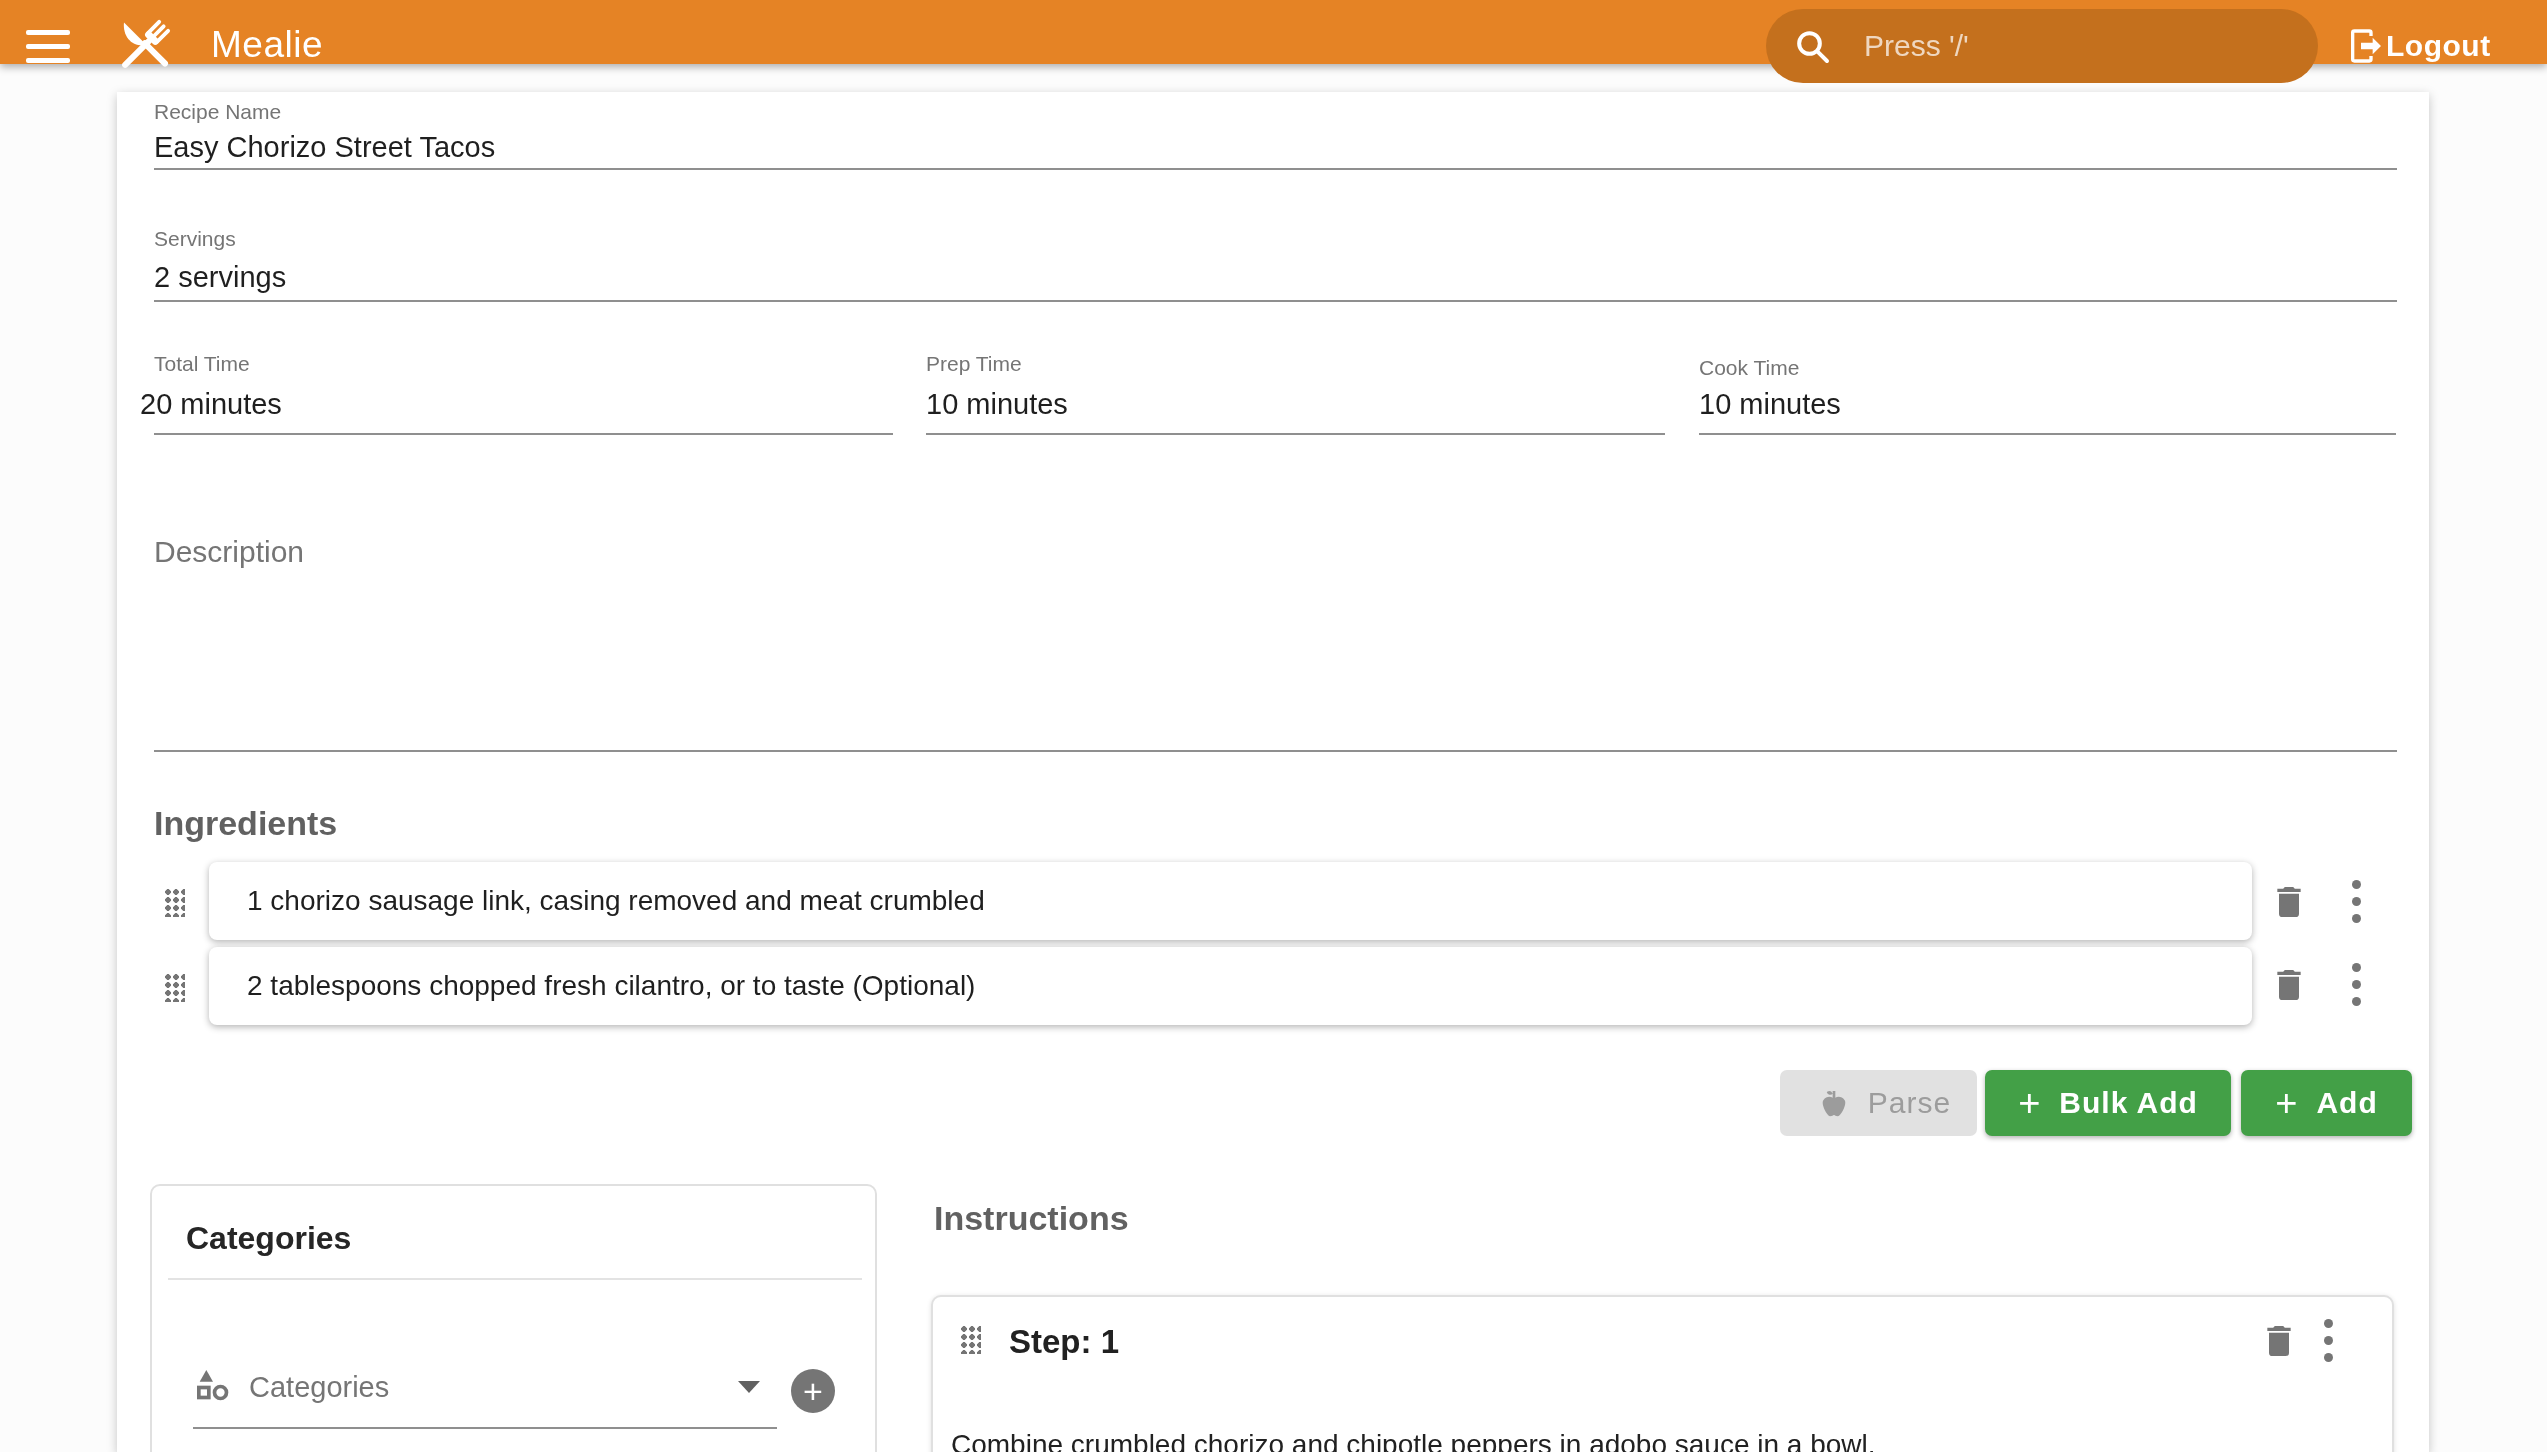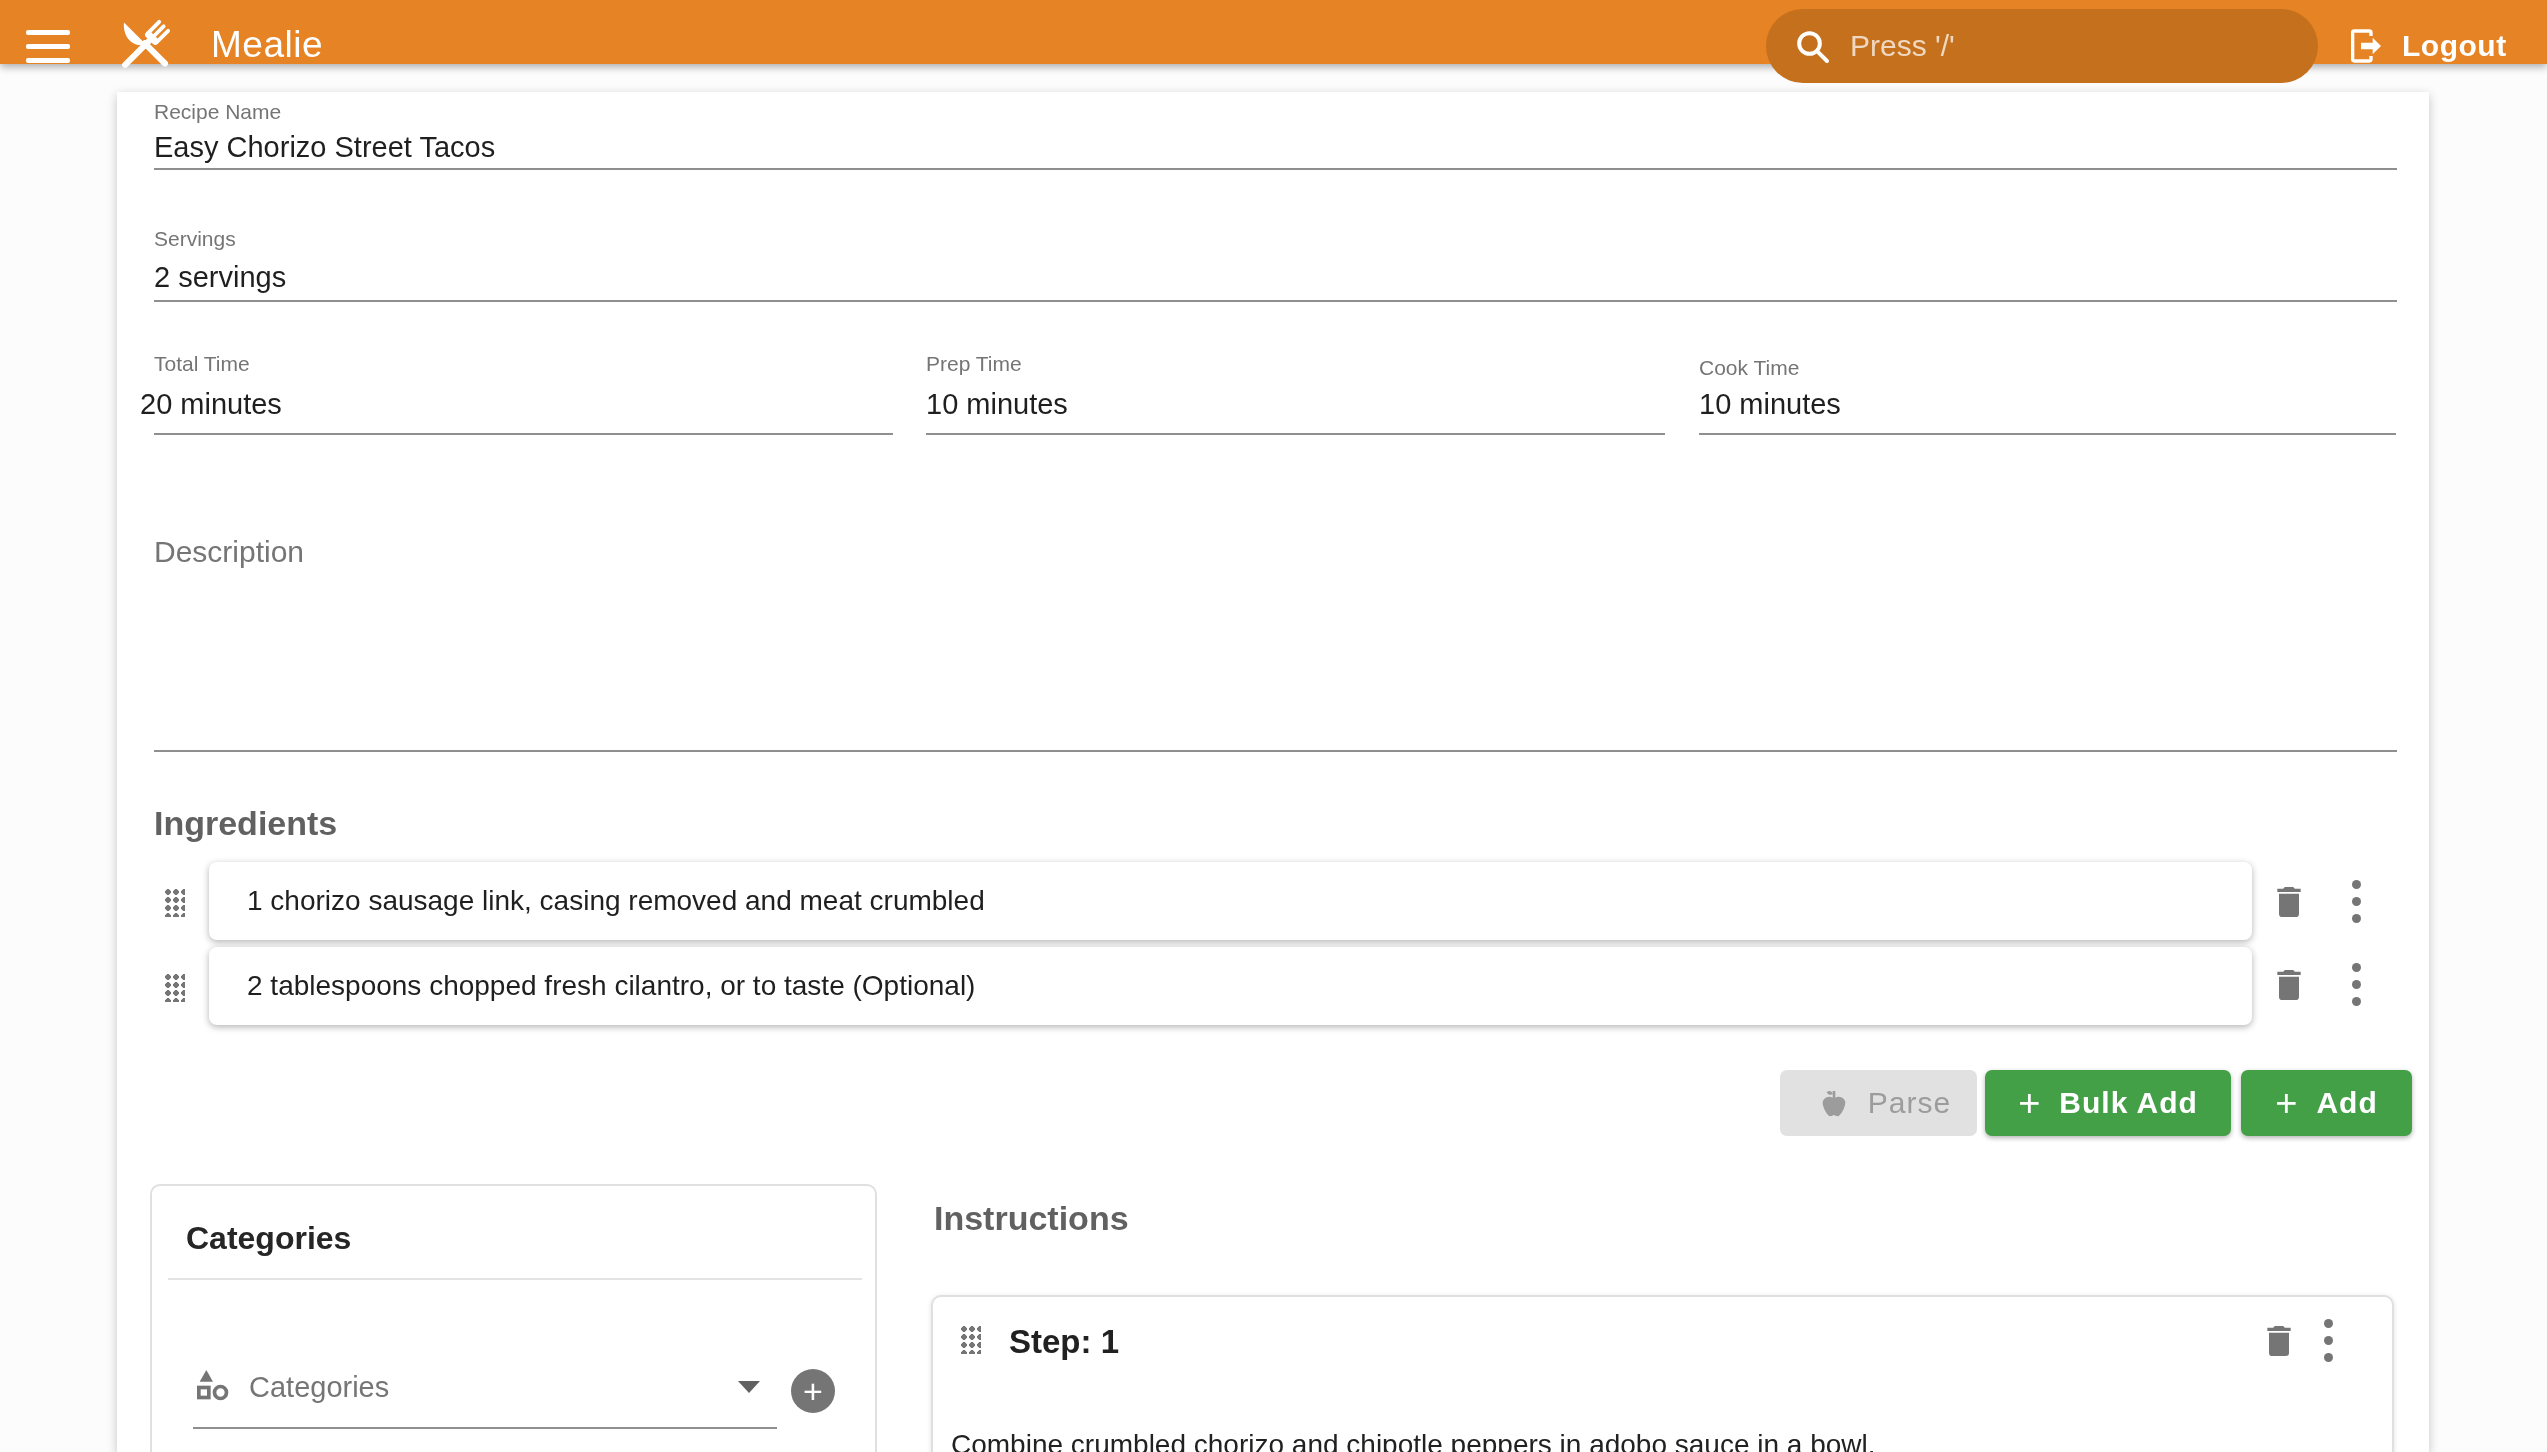--- a/index.html
+++ b/index.html
@@ -18,22 +18,22 @@
     display:flex;align-items:center;
   }
   .hamburger{left:26px;top:22px;width:52px;height:48px;display:flex;flex-direction:column;justify-content:center;gap:9px;cursor:pointer;}
   .hamburger div{width:44px;height:5px;background:#fff;border-radius:2px;}
   .app-logo{left:111px;top:13px;width:66px;height:66px;}
   .app-title{left:211px;top:24px;font-size:37px;color:#fff;font-weight:500;letter-spacing:0.5px;}
   .searchpill{
     left:1766px;top:9px;width:552px;height:74px;border-radius:37px;
     background:#c4701d;display:flex;align-items:center;padding-left:26px;box-sizing:border-box;
   }
-  .searchpill .ph{color:rgba(255,255,255,0.72);font-size:30px;margin-left:18px;}
-  .logout{left:2346px;top:20px;height:52px;display:flex;align-items:center;gap:16px;cursor:pointer;}
+  .searchpill .ph{color:rgba(255,255,255,0.72);font-size:30px;margin-left:32px;}
+  .logout{left:2346px;top:20px;height:52px;display:flex;align-items:center;cursor:pointer;}
   .logout .lbl{color:#fff;font-size:30px;font-weight:700;letter-spacing:0.5px;}
 
   
   .maincard{
     left:117px;top:92px;width:2312px;height:1361px;background:#ffffff;
     box-shadow:0 3px 10px rgba(0,0,0,0.22);
   }
 
   .fld-label{font-size:21px;color:#757575;}
   .fld-value{font-size:29px;color:#1f1f1f;}

